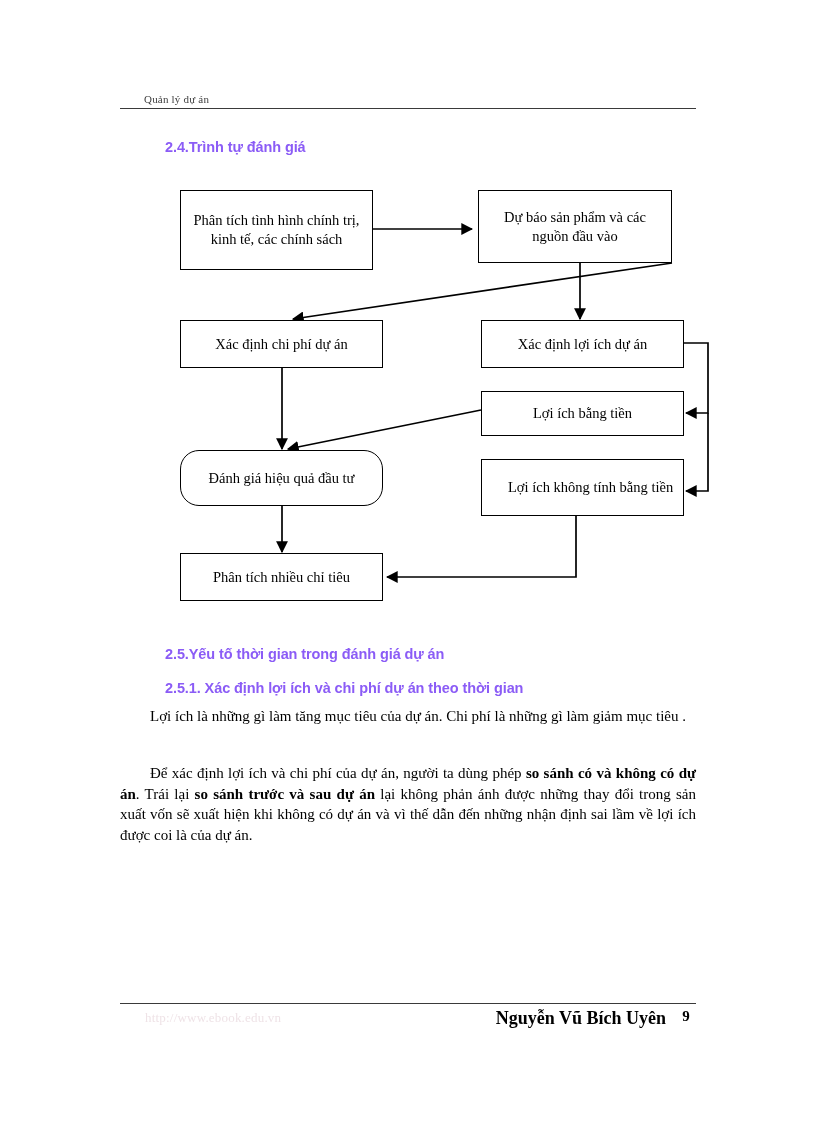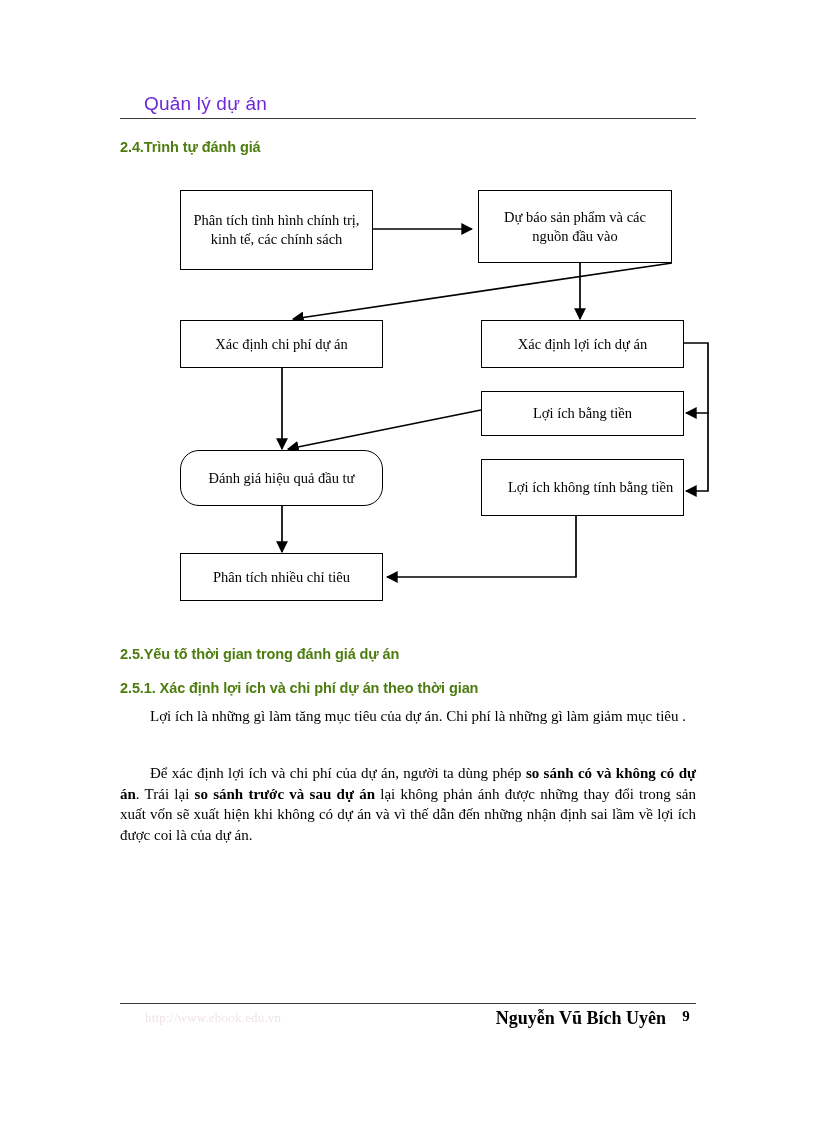--- a/index.html
+++ b/index.html
@@ -18,41 +18,42 @@
   }
 
   
   .running-header {
     position: absolute;
     left: 120px;
     top: 93px;
     width: 576px;
   }
   .running-header .rh-text {
-    font-family: Liberation Sans, sans-serif;
-    font-size: 19px;
+    font-family: Liberation Serif, serif;
+    font-size: 11px;
     letter-spacing: 0.2px;
     padding-left: 24px;
     padding-bottom: 3px;
-    color: #6d28d9;
+    color: #404040;
   }
   .running-header .rh-rule {
     border-bottom: 1.6px solid #3a3a3a;
     width: 576px;
   }
 
   
   .h-sec {
     position: absolute;
     font-family: "Liberation Sans", "DejaVu Sans", sans-serif;
     font-weight: bold;
     font-size: 14.5px;
     letter-spacing: -0.1px;
-    color: #4d7c0f;
+    color: #8b5cf6;
     white-space: nowrap;
+    margin-left: 45px;
   }
   #heading-24 { left: 120px; top: 139px; }
   #heading-25 { left: 120px; top: 646px; }
   #heading-251 { left: 120px; top: 680px; }
 
   
   .diagram {
     position: absolute;
     left: 0;
     top: 0;

